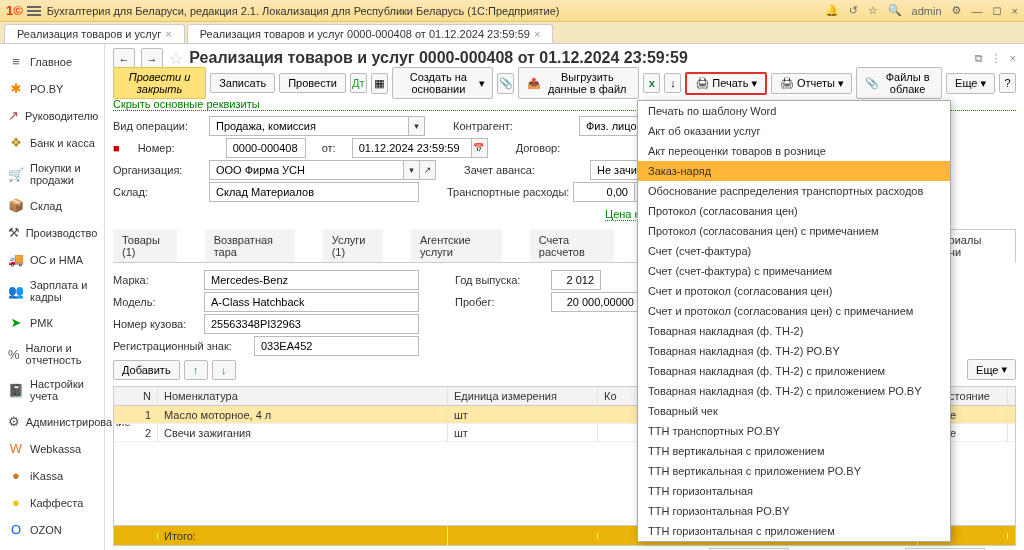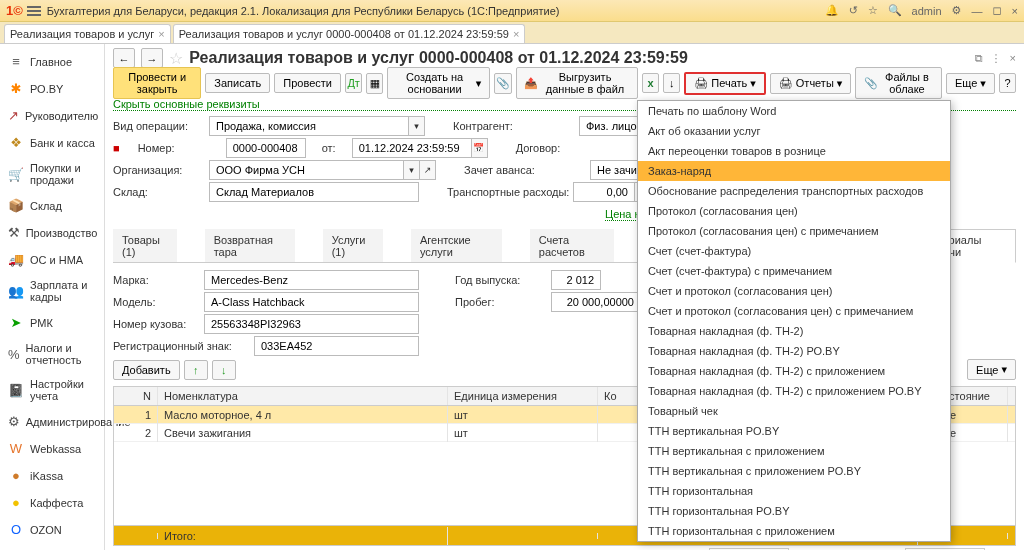--- a/index.html
+++ b/index.html
@@ -5,35 +5,35 @@
   * { margin: 0; padding: 0; box-sizing: border-box; font-family: Arial, sans-serif; }
   body { font-size: 11px; color: #333; background: #fff; overflow: hidden; width: 1024px; height: 550px; }
   .title-bar { height: 22px; background: linear-gradient(#fce8b6,#fadd8c); display: flex; align-items: center; padding: 0 6px; font-size: 11px; border-bottom: 1px solid #e0c870; }
   .logo-1c { color: #e8350a; font-weight: bold; font-size: 13px; margin-right: 4px; }
   .burger { width: 14px; display: inline-block; }
   .burger span{ display:block; height:2px; background:#666; margin:2px 0; }
   .title-text { margin-left: 6px; flex: 1; }
   .title-icons { display: flex; gap: 10px; align-items: center; color: #666; }
   .title-icons span { cursor: pointer; }
   .tabs-bar { height: 22px; background: #f5e8c0; display: flex; align-items: end; padding: 0 4px; border-bottom: 1px solid #ccc; }
-  .tab { background: #fff; border: 1px solid #ccc; border-bottom: none; padding: 3px 5px; font-size: 11px; margin-right: 2px; border-radius: 3px 3px 0 0; display: flex; align-items: center; gap: 4px; }
+  .tab { background: #fff; border: 1px solid #ccc; border-bottom: none; padding: 3px 12px; font-size: 11px; margin-right: 2px; border-radius: 3px 3px 0 0; display: flex; align-items: center; gap: 4px; }
   .tab .x { color: #999; cursor: pointer; font-size: 11px; }
   .main-layout { display: flex; height: calc(100% - 44px); }
   .sidebar { width: 105px; border-right: 1px solid #ddd; padding: 4px 0; background:#fff; }
   .side-item { display: flex; align-items: center; gap: 6px; padding: 6px 8px; font-size: 11px; cursor: pointer; }
   .si-icon { width: 16px; text-align: center; font-size: 13px; }
   .workspace { flex: 1; position: relative; display: flex; flex-direction: column; padding: 4px 8px; overflow: hidden; }
   .doc-header { display: flex; align-items: center; gap: 6px; height: 28px; }
   .nav-btn { border:1px solid #bbb; background:#f7f7f7; width:22px; height:20px; font-size:11px; cursor:pointer; border-radius:2px; }
   .star { color:#ccc; font-size:16px; }
   .doc-title { font-size: 16px; font-weight: bold; }
   .header-right { margin-left: auto; display: flex; gap: 8px; color:#888; }
   .toolbar-row { display: flex; gap: 4px; align-items: center; height: 26px; margin: 2px 0; }
   .btn { border:1px solid #bbb; background:#f7f7f7; padding: 3px 8px; font-size:11px; cursor:pointer; border-radius:2px; display:inline-flex; align-items:center; gap:3px; }
-  .btn-yellow { background:#ffe17a; border-color:#e6c452; }
+  .btn-yellow { background:#ffe17a; border-color:#e6c452;font-style:italic; }
   .btn-icon { width:24px; justify-content:center; padding:3px 0; }
   .btn-print { border: 2px solid #e03030 !important; }
   .link-green { color: #008000; text-decoration: none; border-bottom: 1px dotted #008000; font-size:11px; }
   .form-row { display: flex; align-items: center; gap: 16px; height: 22px; }
   .lbl { font-size:11px; color:#333; white-space:nowrap; }
   .lbl-col2 { width: 110px; }
   .req { color:#c00; margin-right:2px; }
   input.fld, select.fld, .fld { border:1px solid #bbb; height:20px; font-size:11px; padding: 0 6px; background:#fff; }
   .fld-sel { display:inline-flex; }
   .fld-sel .dd { border:1px solid #bbb; border-left:none; width:16px; text-align:center; height:20px; line-height:18px; background:#f7f7f7; font-size:9px; cursor:pointer; }
@@ -362,21 +362,21 @@
         <div class="popup-item">Протокол (согласования цен) с примечанием</div>
         <div class="popup-item">Счет (счет-фактура)</div>
         <div class="popup-item">Счет (счет-фактура) с примечанием</div>
         <div class="popup-item">Счет и протокол (согласования цен)</div>
         <div class="popup-item">Счет и протокол (согласования цен) с примечанием</div>
         <div class="popup-item">Товарная накладная (ф. ТН-2)</div>
         <div class="popup-item">Товарная накладная (ф. ТН-2) РО.BY</div>
         <div class="popup-item">Товарная накладная (ф. ТН-2) с приложением</div>
         <div class="popup-item">Товарная накладная (ф. ТН-2) с приложением РО.BY</div>
         <div class="popup-item">Товарный чек</div>
-        <div class="popup-item">ТТН вертикальная РО.BY</div>
+        <div class="popup-item">ТТН транспортных РО.BY</div>
         <div class="popup-item">ТТН вертикальная с приложением</div>
         <div class="popup-item">ТТН вертикальная с приложением РО.BY</div>
         <div class="popup-item">ТТН горизонтальная</div>
         <div class="popup-item">ТТН горизонтальная РО.BY</div>
         <div class="popup-item">ТТН горизонтальная с приложением</div>
       </div>
 
   </div>
 </div>
 

